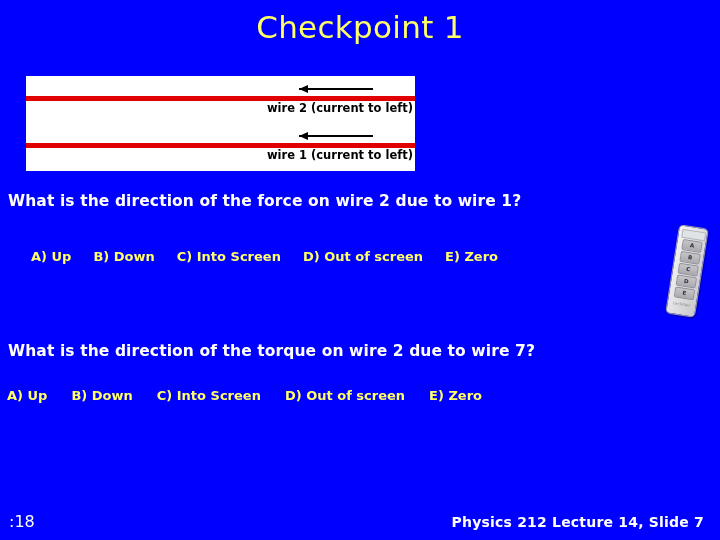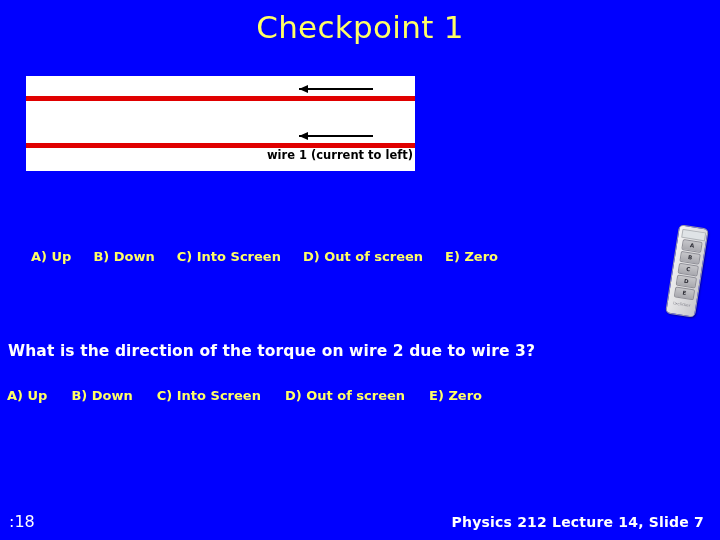--- a/index.html
+++ b/index.html
@@ -220,40 +220,42 @@
 
   <div id="slide-title">Checkpoint 1</div>
 
   <div id="wire-figure">
 
     <div class="current-arrow" id="wire2-arrow">
       <div class="shaft"></div>
       <div class="head"></div>
     </div>
     <div class="wire-line" id="wire2-line"></div>
+    <div class="wire-label" id="wire2-label">wire 2 (current to left)</div>
 
     <div class="current-arrow" id="wire1-arrow">
       <div class="shaft"></div>
       <div class="head"></div>
     </div>
     <div class="wire-line" id="wire1-line"></div>
     <div class="wire-label" id="wire1-label">wire 1 (current to left)</div>
 
   </div>
 
+  <div class="question" id="question-1">What is the direction of the force on wire 2 due to wire 1?</div>
 
   <div class="answer-row" id="answers-1">
     <span class="answer-option">A) Up</span>
     <span class="answer-option">B) Down</span>
     <span class="answer-option">C) Into Screen</span>
     <span class="answer-option">D) Out of screen</span>
     <span class="answer-option">E) Zero</span>
   </div>
 
-  <div class="question" id="question-2">What is the direction of the torque on wire 2 due to wire 3?</div>
+  <div class="question" id="question-2">What is the direction of the torque on wire 2 due to wire 7?</div>
 
   <div class="answer-row" id="answers-2">
     <span class="answer-option">A) Up</span>
     <span class="answer-option">B) Down</span>
     <span class="answer-option">C) Into Screen</span>
     <span class="answer-option">D) Out of screen</span>
     <span class="answer-option">E) Zero</span>
   </div>
 
   <div id="clicker">

